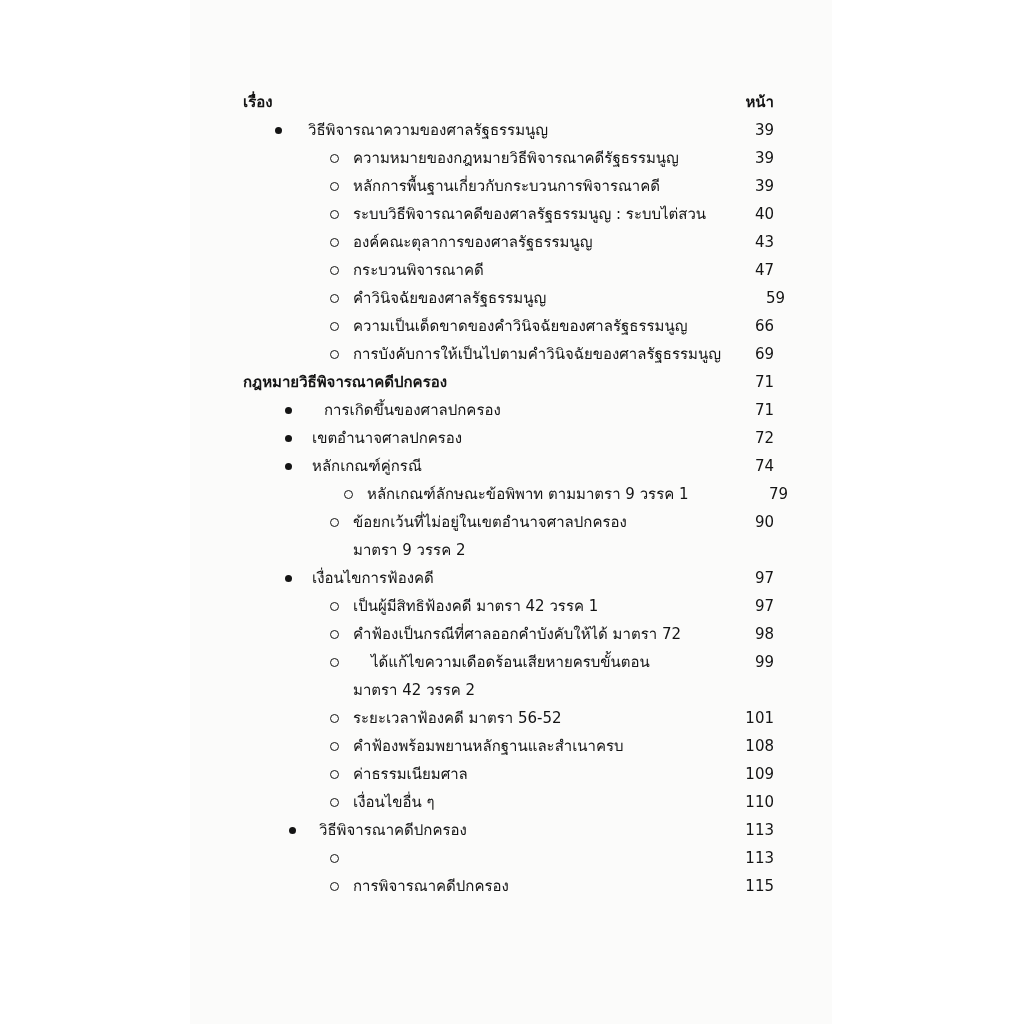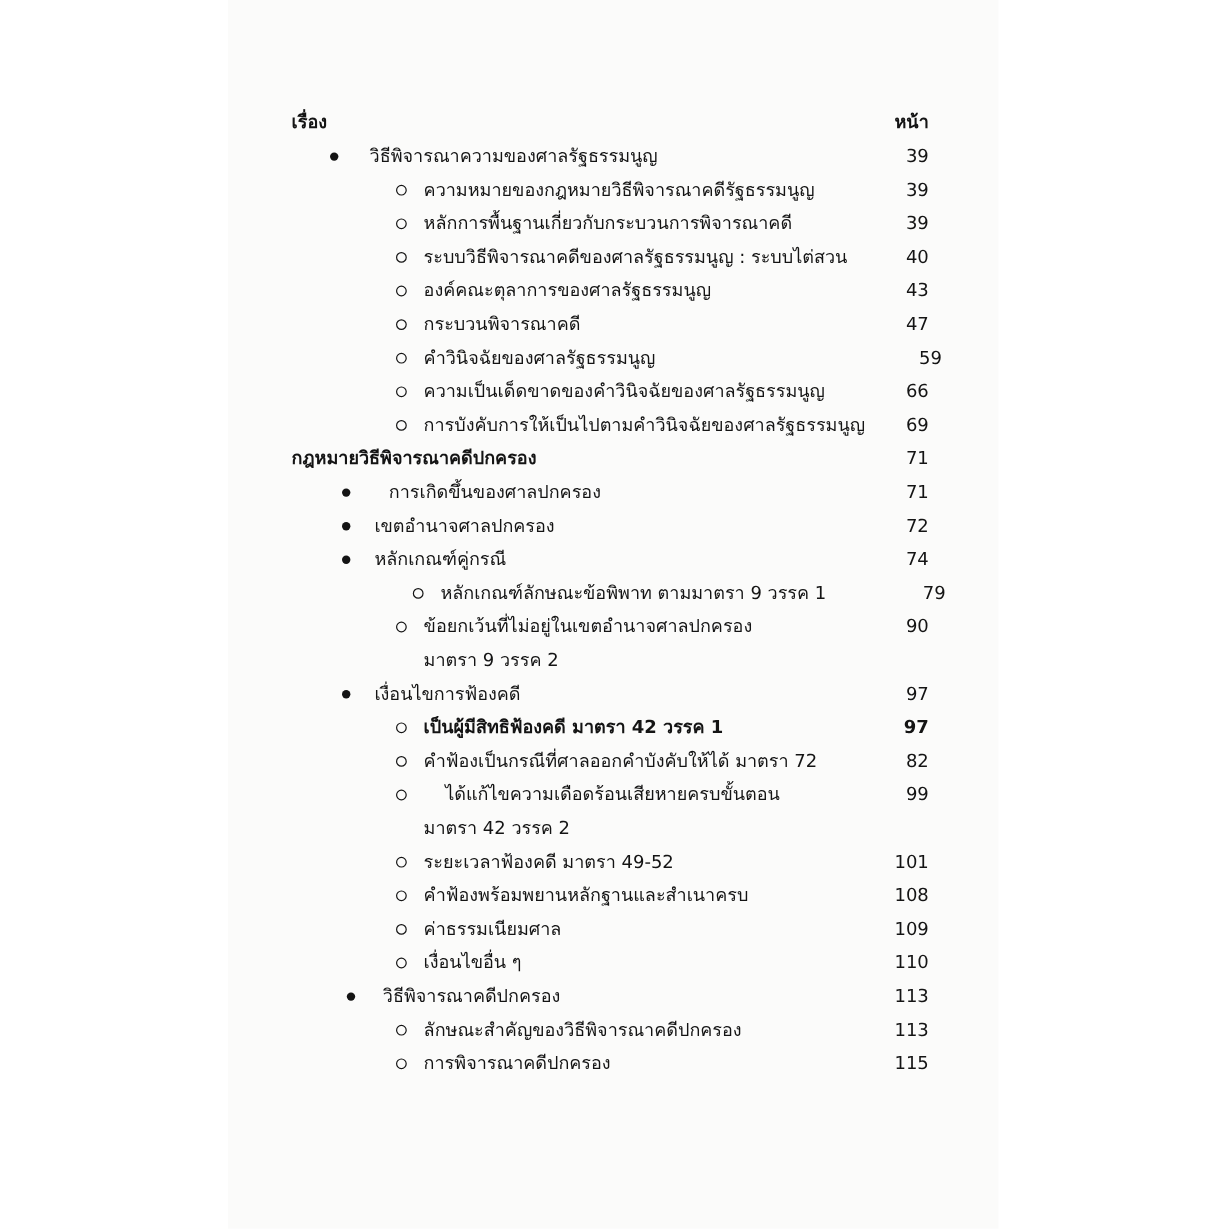--- a/index.html
+++ b/index.html
@@ -146,42 +146,42 @@
       </div>
       <div class="row" style="top: 537px;">
         <span class="label" style="left: 353px;">มาตรา 9 วรรค 2</span>
         <span class="page"></span>
       </div>
       <div class="row" style="top: 565px;">
         <span class="bullet" style="left: 285px;"></span>
         <span class="label" style="left: 312px; text-align: right;">เงื่อนไขการฟ้องคดี</span>
         <span class="page">97</span>
       </div>
-      <div class="row" style="top: 593px; font-weight: bold;">
+      <div class="row" style="top: 593px;">
         <span class="circle" style="left: 330px;"></span>
         <span class="label" style="left: 353px;">เป็นผู้มีสิทธิฟ้องคดี มาตรา 42 วรรค 1</span>
         <span class="page">97</span>
       </div>
       <div class="row" style="top: 621px;">
         <span class="circle" style="left: 330px;"></span>
         <span class="label" style="left: 353px;">คำฟ้องเป็นกรณีที่ศาลออกคำบังคับให้ได้ มาตรา 72</span>
-        <span class="page">82</span>
+        <span class="page">98</span>
       </div>
       <div class="row" style="top: 649px;">
         <span class="circle" style="left: 330px;"></span>
         <span class="label" style="left: 371px;">ได้แก้ไขความเดือดร้อนเสียหายครบขั้นตอน</span>
         <span class="page">99</span>
       </div>
       <div class="row" style="top: 677px;">
         <span class="label" style="left: 353px;">มาตรา 42 วรรค 2</span>
         <span class="page"></span>
       </div>
       <div class="row" style="top: 705px;">
         <span class="circle" style="left: 330px;"></span>
-        <span class="label" style="left: 353px;">ระยะเวลาฟ้องคดี มาตรา 49-52</span>
+        <span class="label" style="left: 353px;">ระยะเวลาฟ้องคดี มาตรา 56-52</span>
         <span class="page">101</span>
       </div>
       <div class="row" style="top: 733px;">
         <span class="circle" style="left: 330px;"></span>
         <span class="label" style="left: 353px;">คำฟ้องพร้อมพยานหลักฐานและสำเนาครบ</span>
         <span class="page">108</span>
       </div>
       <div class="row" style="top: 761px;">
         <span class="circle" style="left: 330px;"></span>
         <span class="label" style="left: 353px;">ค่าธรรมเนียมศาล</span>
@@ -192,21 +192,20 @@
         <span class="label" style="left: 353px;">เงื่อนไขอื่น ๆ</span>
         <span class="page">110</span>
       </div>
       <div class="row" style="top: 817px;">
         <span class="bullet" style="left: 289px;"></span>
         <span class="label" style="left: 319px;">วิธีพิจารณาคดีปกครอง</span>
         <span class="page">113</span>
       </div>
       <div class="row" style="top: 845px;">
         <span class="circle" style="left: 330px;"></span>
-        <span class="label" style="left: 353px;">ลักษณะสำคัญของวิธีพิจารณาคดีปกครอง</span>
         <span class="page">113</span>
       </div>
       <div class="row" style="top: 873px;">
         <span class="circle" style="left: 330px;"></span>
         <span class="label" style="left: 353px;">การพิจารณาคดีปกครอง</span>
         <span class="page">115</span>
       </div>
     </div>
 </div>
 

